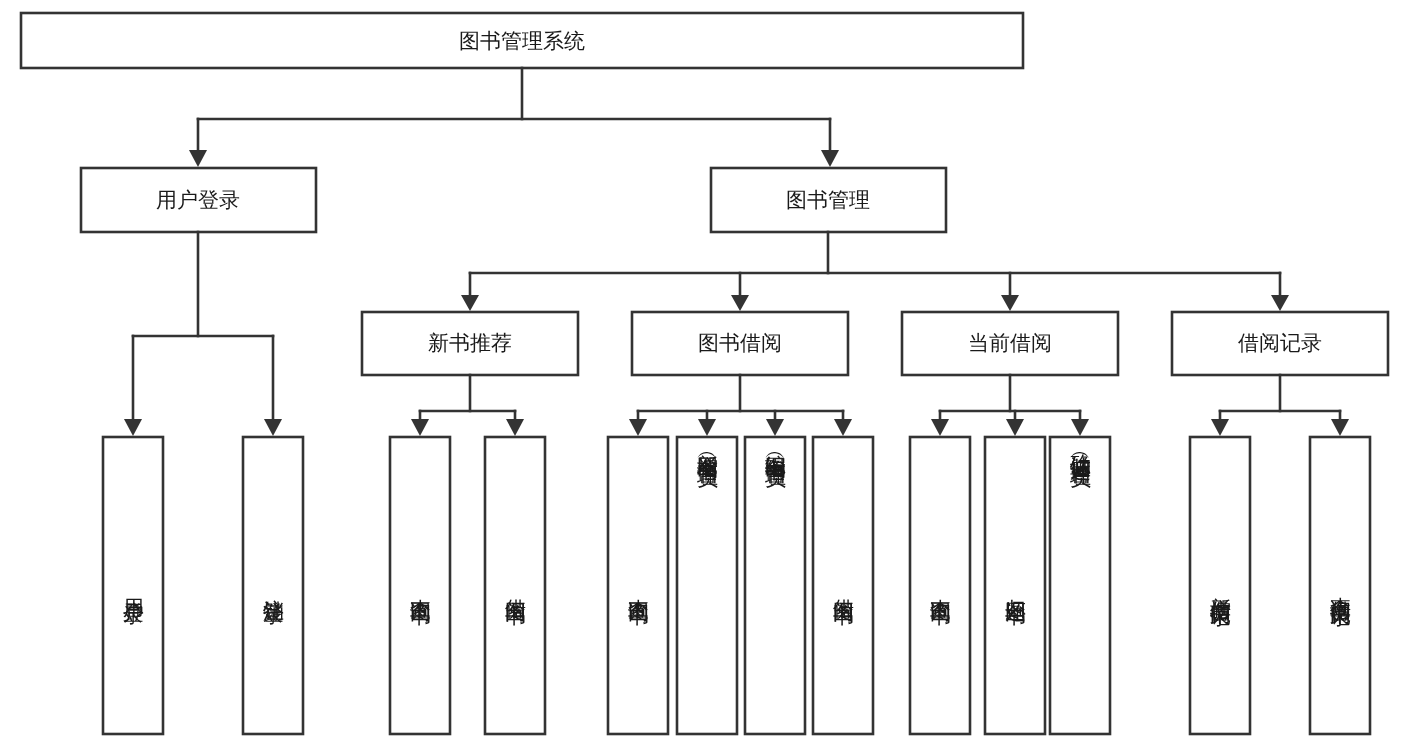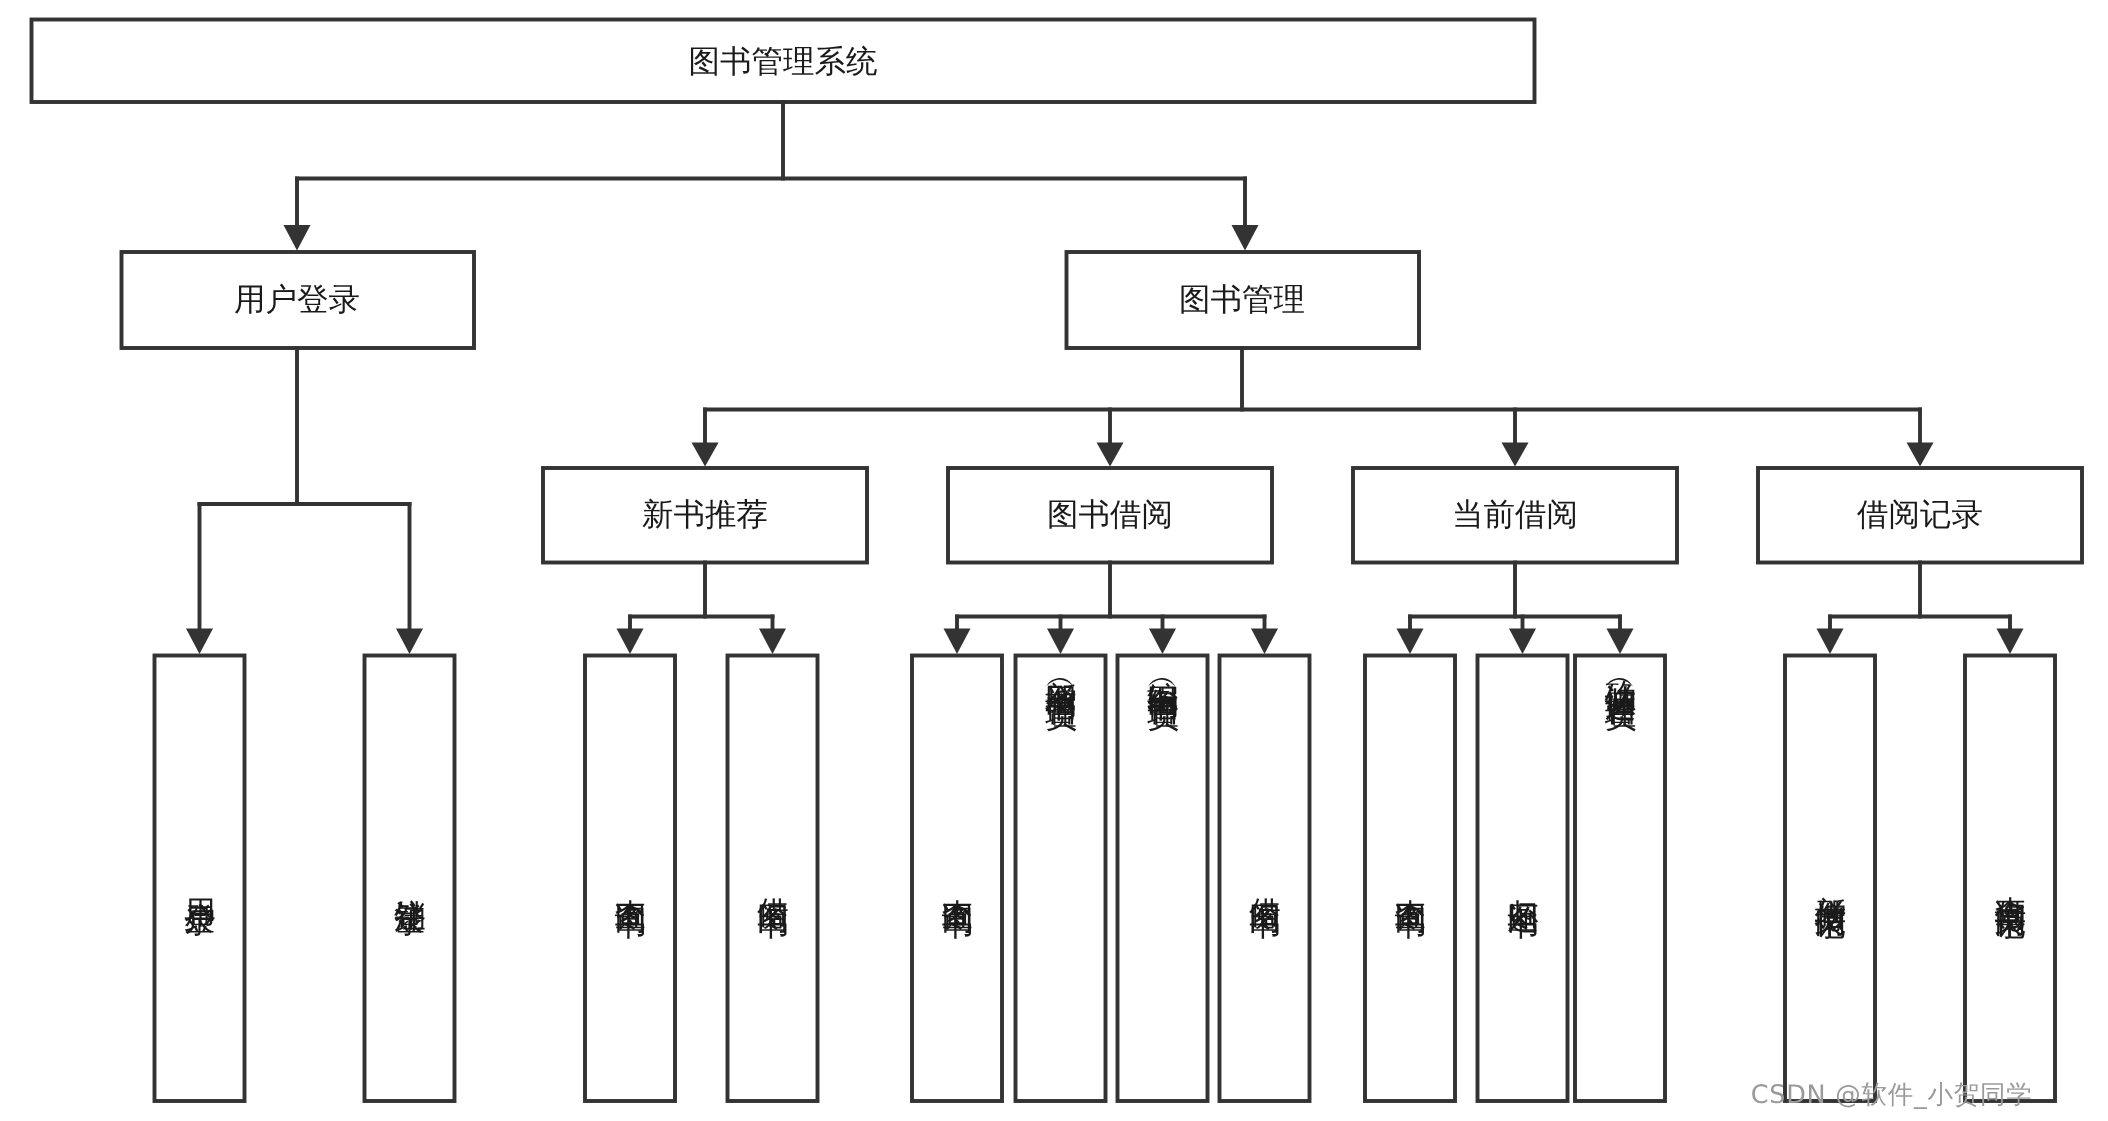--- a/index.html
+++ b/index.html
@@ -242,15 +242,14 @@
   <div class="leaf-label-wrap" style="left:1050px; top:437px; width:60px; height:297px; align-items:flex-start;">
     <span class="leaf-label">确认归还（管理员）</span>
   </div>
   <div class="leaf-label-wrap" style="left:1190px; top:437px; width:60px; height:297px;">
     <span class="leaf-label">新增借阅记录</span>
   </div>
   <div class="leaf-label-wrap" style="left:1310px; top:437px; width:60px; height:297px;">
     <span class="leaf-label">查询借阅记录</span>
   </div>
 
-  <div class="watermark">CSDN @软件_小贺同学</div>
 
 </div>
 
 </body></html>

